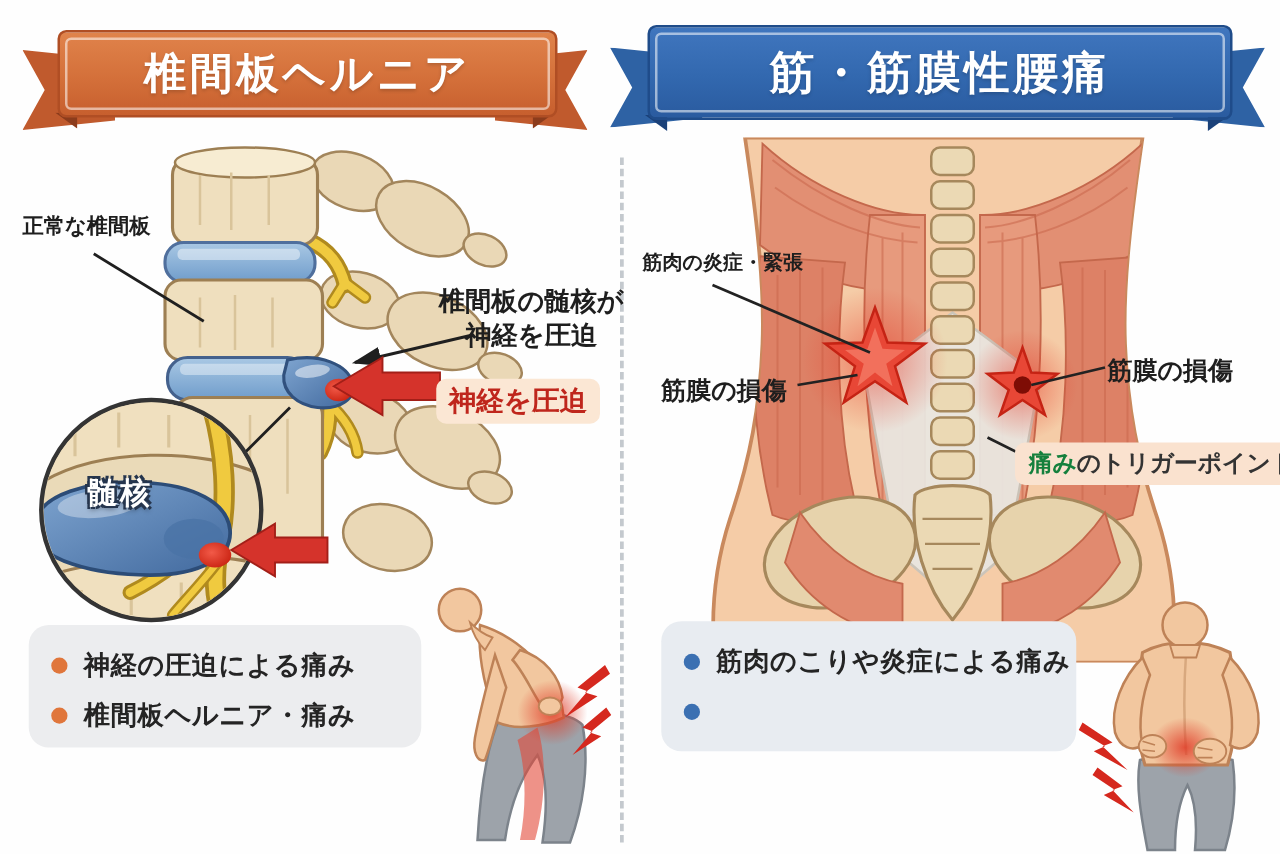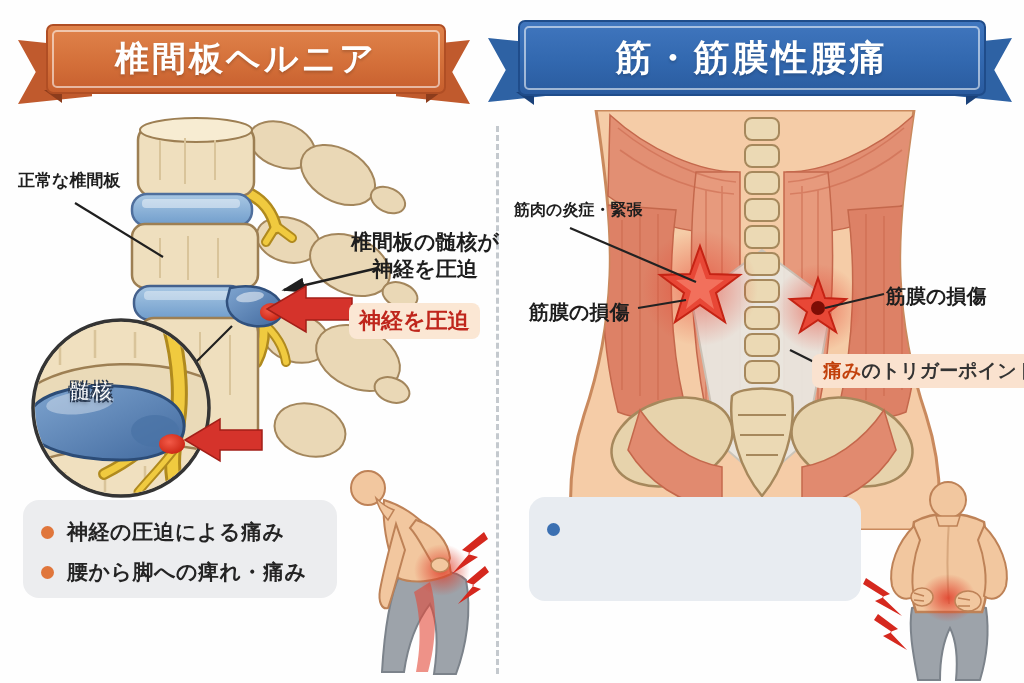--- a/index.html
+++ b/index.html
@@ -28,21 +28,21 @@
   #ribbon-l .band{background:linear-gradient(180deg,#E0834B 0%,#D4703A 55%,#C75F2E 100%);border:2px solid #B04E24;}
   #ribbon-r .tail{background:#2E62A4;}
   #ribbon-r .fold{background:#1A4179;}
   #ribbon-r .band{background:linear-gradient(180deg,#4076BE 0%,#3268AF 55%,#2A5B9F 100%);border:2px solid #1F4C8A;}
   
   #divider{left:496px;top:126px;height:548px;width:0;border-left:3px dashed #C4C9CE;}
   
   .lbl{position:absolute;color:#1E1E1E;font-weight:700;white-space:nowrap;}
   .lbl-box{position:absolute;font-weight:800;white-space:nowrap;border-radius:8px;}
   #label-nucleus{
-    color:#fff;font-size:20px;font-weight:400;letter-spacing:2px;
+    color:#fff;font-size:24px;font-weight:700;letter-spacing:2px;
     text-shadow:-2px -2px 0 #25354d,2px -2px 0 #25354d,-2px 2px 0 #25354d,2px 2px 0 #25354d,0 3px 4px rgba(0,0,0,.4);
   }
   
   .sym-box{position:absolute;background:#ECEDEF;border-radius:16px;padding:12px 0 16px 18px;box-sizing:border-box;}
   #symptoms-right{background:#E8ECF1;}
   .sym-row{display:flex;align-items:center;gap:13px;height:40px;}
   .sym-dot{width:13px;height:13px;border-radius:50%;flex:0 0 auto;}
   .sym-text{font-size:21px;font-weight:700;color:#242424;letter-spacing:.5px;white-space:nowrap;}
 </style>
 </head>
@@ -236,35 +236,39 @@
 
   <div class="lbl-box" style="left:349px;top:303px;background:#FBE7D4;color:#BF261C;padding:3px 10px;font-size:22px;">神経を圧迫</div>
 
   <div id="label-nucleus" class="abs" style="left:70px;top:378px;">髄核</div>
 
   <div class="lbl" style="left:514px;top:200px;font-size:16px;">筋肉の炎症・緊張</div>
   <div class="lbl" style="left:529px;top:299px;font-size:20px;">筋膜の損傷</div>
   <div class="lbl" style="left:886px;top:283px;font-size:20px;">筋膜の損傷</div>
 
   <div class="lbl-box" style="left:812px;top:354px;background:#FAE2CF;padding:4px 11px;font-size:19px;color:#333;">
-    <span style="color:#c2410c;">痛み</span><span>のトリガーポイント</span>
+    <span style="color:#15803d;">痛み</span><span>のトリガーポイント</span>
   </div>
 
   <div id="symptoms-left" class="sym-box" style="left:23px;top:500px;width:314px;height:98px;">
     <div class="sym-row">
       <span class="sym-dot" style="background:#E0763B;"></span>
       <span class="sym-text">神経の圧迫による痛み</span>
     </div>
     <div class="sym-row">
       <span class="sym-dot" style="background:#E0763B;"></span>
-      <span class="sym-text">腰から脚への痺れ・痛み</span>
+      <span class="sym-text">椎間板ヘルニア・痛み</span>
     </div>
   </div>
 
   <div id="symptoms-right" class="sym-box" style="left:529px;top:497px;width:332px;height:104px;">
+    <div class="sym-row">
+      <span class="sym-dot" style="background:#3B70B2;"></span>
+      <span class="sym-text">筋肉のこりや炎症による痛み</span>
+    </div>
     <div class="sym-row">
       <span class="sym-dot" style="background:#3B70B2;"></span>
     </div>
   </div>
 
   <svg class="abs" style="left:338px;top:462px;" width="152" height="220" viewBox="0 0 152 220">
     <defs>
       <radialGradient id="gPain" cx=".5" cy=".5" r=".5">
         <stop offset="0" stop-color="rgba(224,60,40,.85)"></stop>
           <stop offset="1" stop-color="rgba(224,60,40,0)"></stop>

